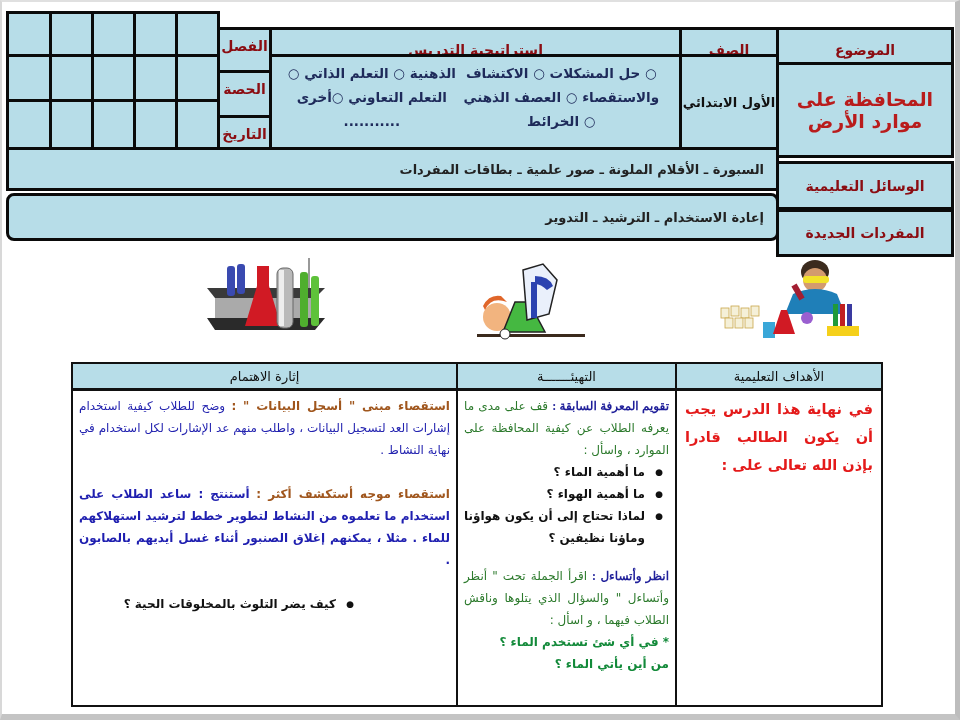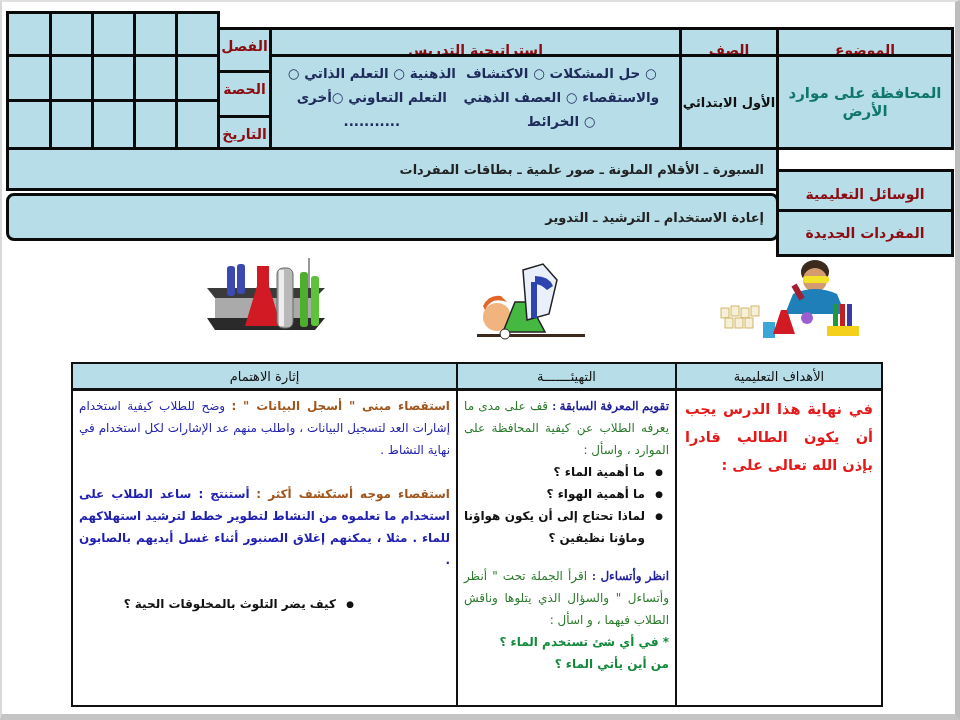--- a/index.html
+++ b/index.html
@@ -10,21 +10,21 @@
     border-right: 5px solid #bdbdbd; border-bottom: 6px solid #c4c4c4;
     border-left: 2px solid #d8d8d8; border-top: 2px solid #e0e0e0;
     pointer-events: none;
   }
   .cell {
     position: absolute; background: #b7dde8; border: 3px solid #0a0a0a;
     display: flex; align-items: center; justify-content: center;
     direction: rtl; text-align: center;
   }
   .hdr { color: #8b0d12; font-weight: bold; font-size: 14px; font-family: "DejaVu Sans", sans-serif; margin-top: 16px; }
-  .subject-val { color: #0f766e; font-weight: bold; font-size: 15px; }
+  .subject-val { color: #b91c1c; font-weight: bold; font-size: 19px; margin-top: 8px; }
   .grade-val { color: #111; font-weight: bold; font-size: 13px; }
   .strategy-body {
     color: #1e2a5a; font-weight: bold; font-size: 13.5px; line-height: 24px;
     padding: 4px 14px; align-items: flex-start; justify-content: center;
   }
   .row-text { justify-content: flex-start; padding-right: 12px; color: #222; font-weight: bold; font-size: 13px; }
   .img { position: absolute; }
   
   .lt { position: absolute; border: 2px solid #111; background: #fff; direction: rtl; }
   .lt-h { background: #b7dde8; border-bottom: 3px solid #111; height: 27px;
@@ -77,21 +77,21 @@
   <div class="cell" style="left:91px;top:54px;width:45px;height:48px;"></div>
   <div class="cell" style="left:49px;top:54px;width:45px;height:48px;"></div>
   <div class="cell" style="left:6px;top:54px;width:46px;height:48px;"></div>
 
   <div class="cell" style="left:175px;top:99px;width:45px;height:51px;"></div>
   <div class="cell" style="left:133px;top:99px;width:45px;height:51px;"></div>
   <div class="cell" style="left:91px;top:99px;width:45px;height:51px;"></div>
   <div class="cell" style="left:49px;top:99px;width:45px;height:51px;"></div>
   <div class="cell" style="left:6px;top:99px;width:46px;height:51px;"></div>
 
-  <div class="cell hdr" style="left:776px;top:153px;width:178px;height:49px;">الوسائل التعليمية</div>
+  <div class="cell hdr" style="left:776px;top:145px;width:178px;height:49px;">الوسائل التعليمية</div>
   <div class="cell row-text" style="left:6px;top:147px;width:773px;height:44px;">السبورة ـ الأقلام الملونة ـ صور علمية ـ بطاقات المفردات</div>
 
   <div class="cell hdr" style="left:776px;top:193px;width:178px;height:48px;">المفردات الجديدة</div>
   <div class="cell row-text" style="left:6px;top:193px;width:773px;height:48px;border-radius:8px;">إعادة الاستخدام ـ الترشيد ـ التدوير</div>
 </div>
 
 <svg class="img" style="left:205px;top:258px;" width="120" height="80" viewBox="0 0 120 80">
   <polygon points="2,30 120,30 110,40 10,40" fill="#3a3a3a"></polygon>
   <polygon points="2,60 120,60 110,72 10,72" fill="#2a2a2a"></polygon>
   <rect x="10" y="40" width="100" height="20" fill="#555" opacity="0.5"></rect>

